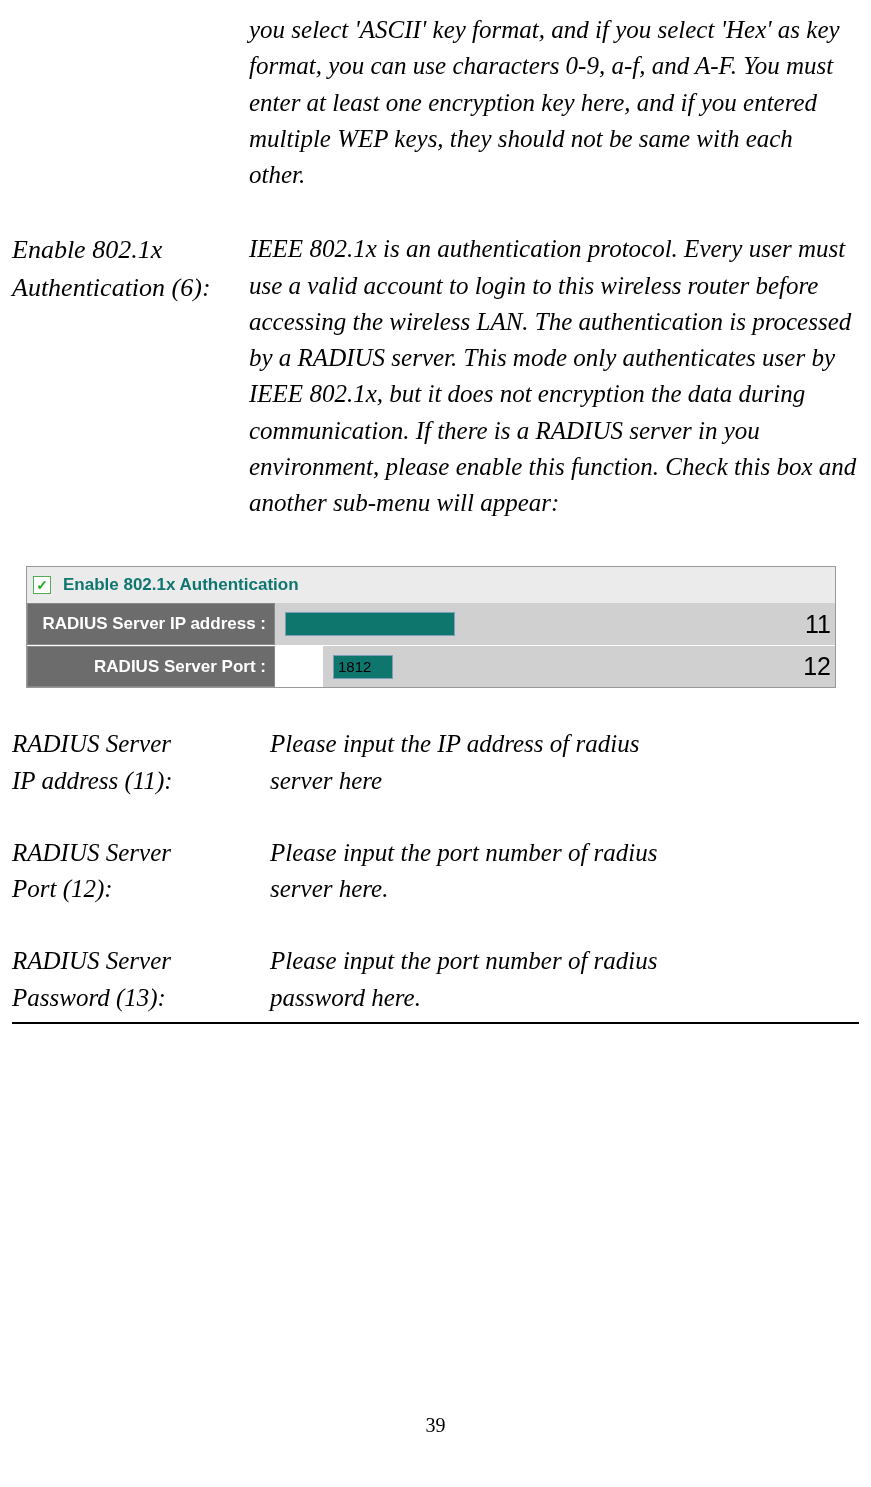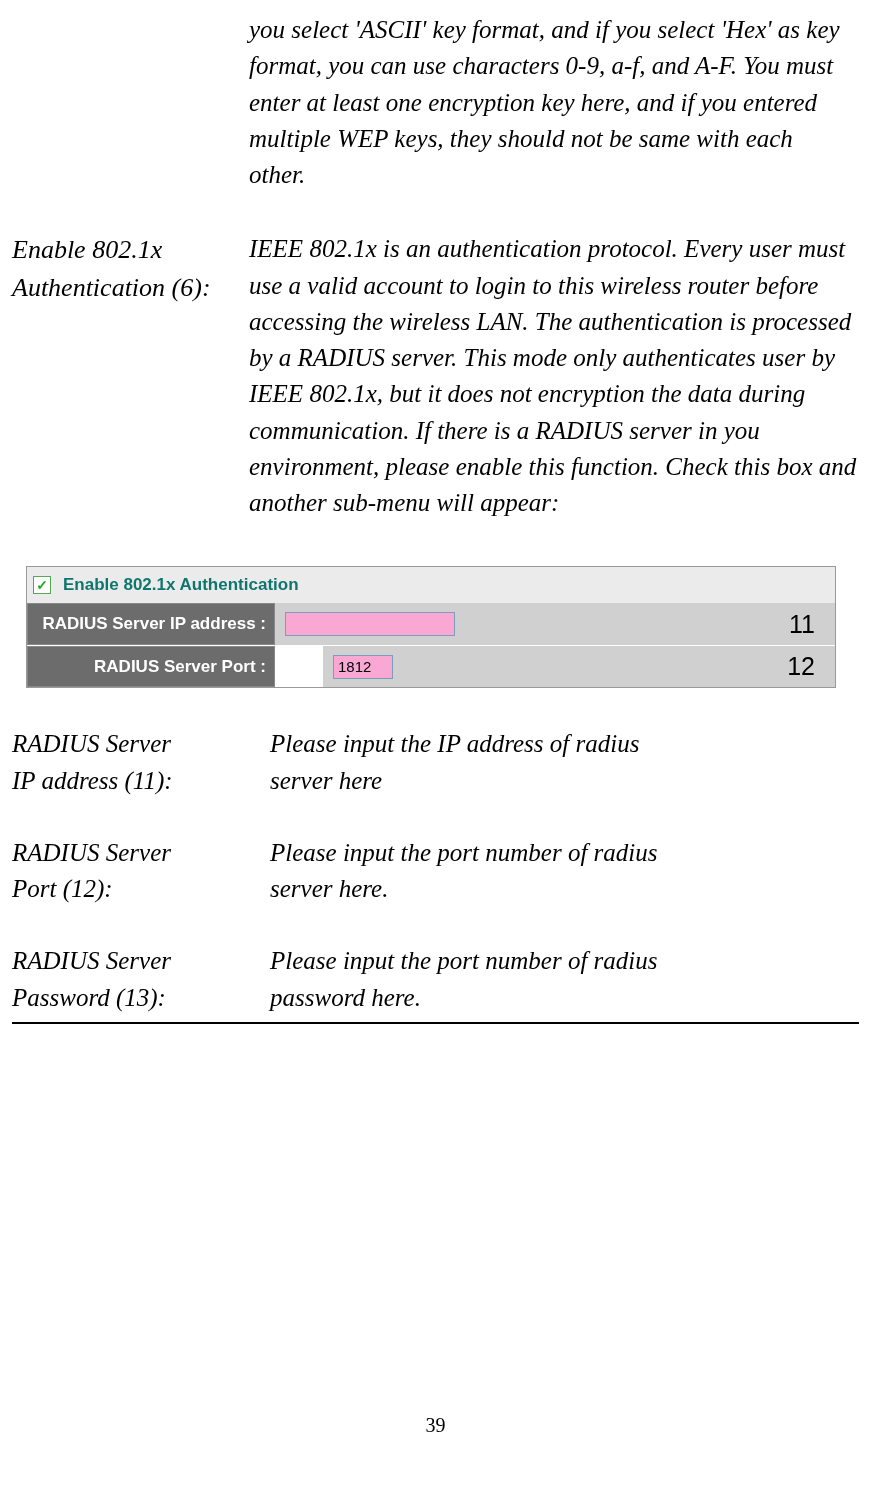--- a/index.html
+++ b/index.html
@@ -101,29 +101,29 @@
       display: flex;
       align-items: center;
       padding-left: 10px;
       position: relative;
     }
     .text-input {
       font-family: Arial, sans-serif;
       font-size: 15px;
       padding: 2px 4px;
       border: 1px solid #7b9ebd;
-      background: #f9a8d4;
+      background: #0f766e;
       height: 24px;
     }
     .input-ip { width: 170px; }
     .input-port { width: 60px; }
     .input-pw { width: 190px; }
     .annotation {
       position: absolute;
-      right: 20px;
+      right: 4px;
       font-family: Arial, sans-serif;
       font-size: 25px;
       color: #000;
       font-style: normal;
     }
     .definitions-block {
       margin-top: 38px;
       border-bottom: 2px solid #000;
       padding-bottom: 4px;
     }

